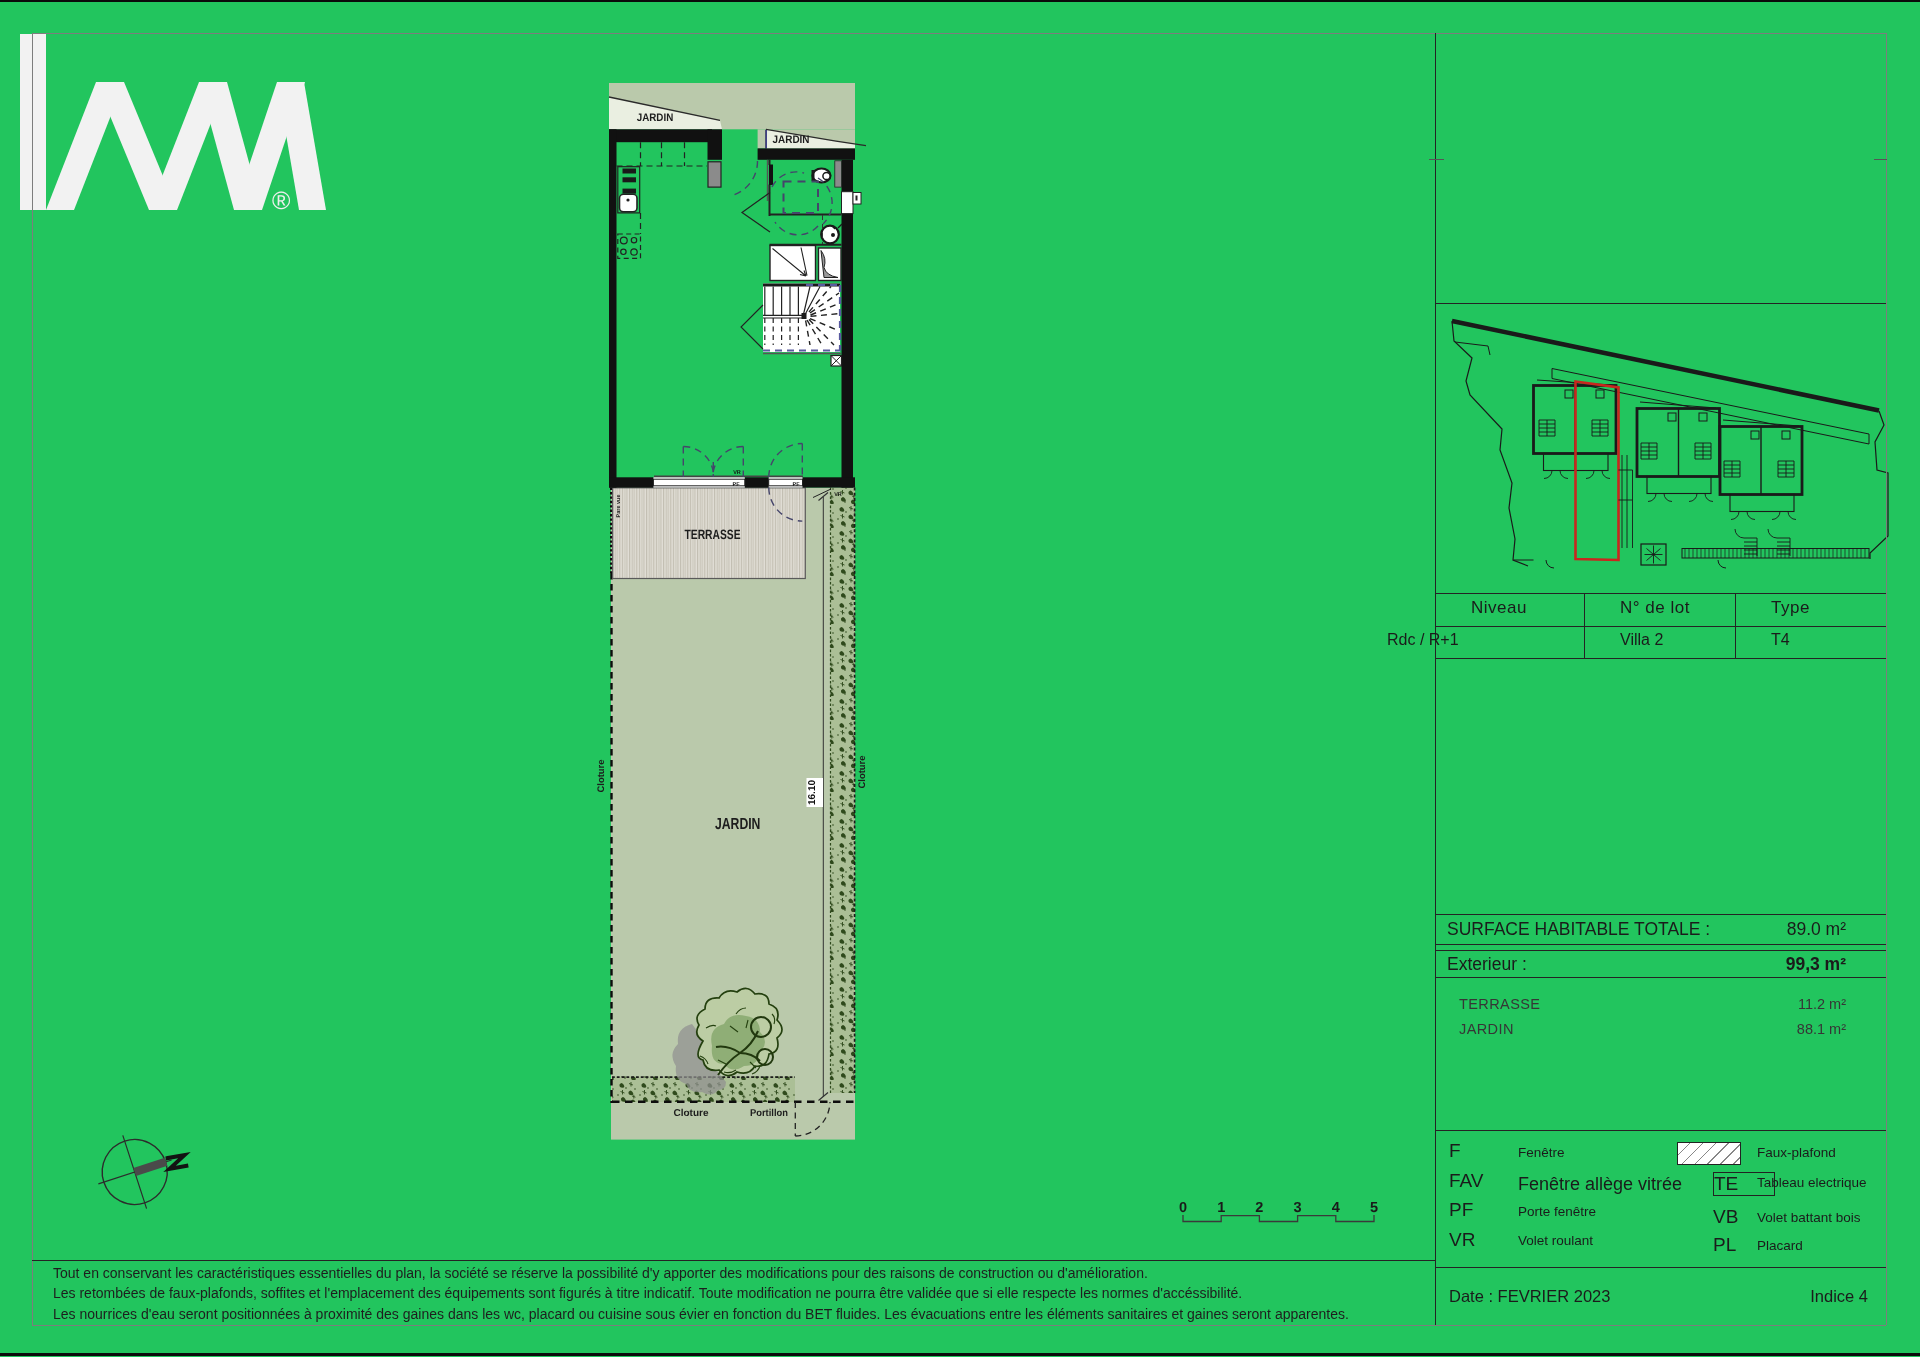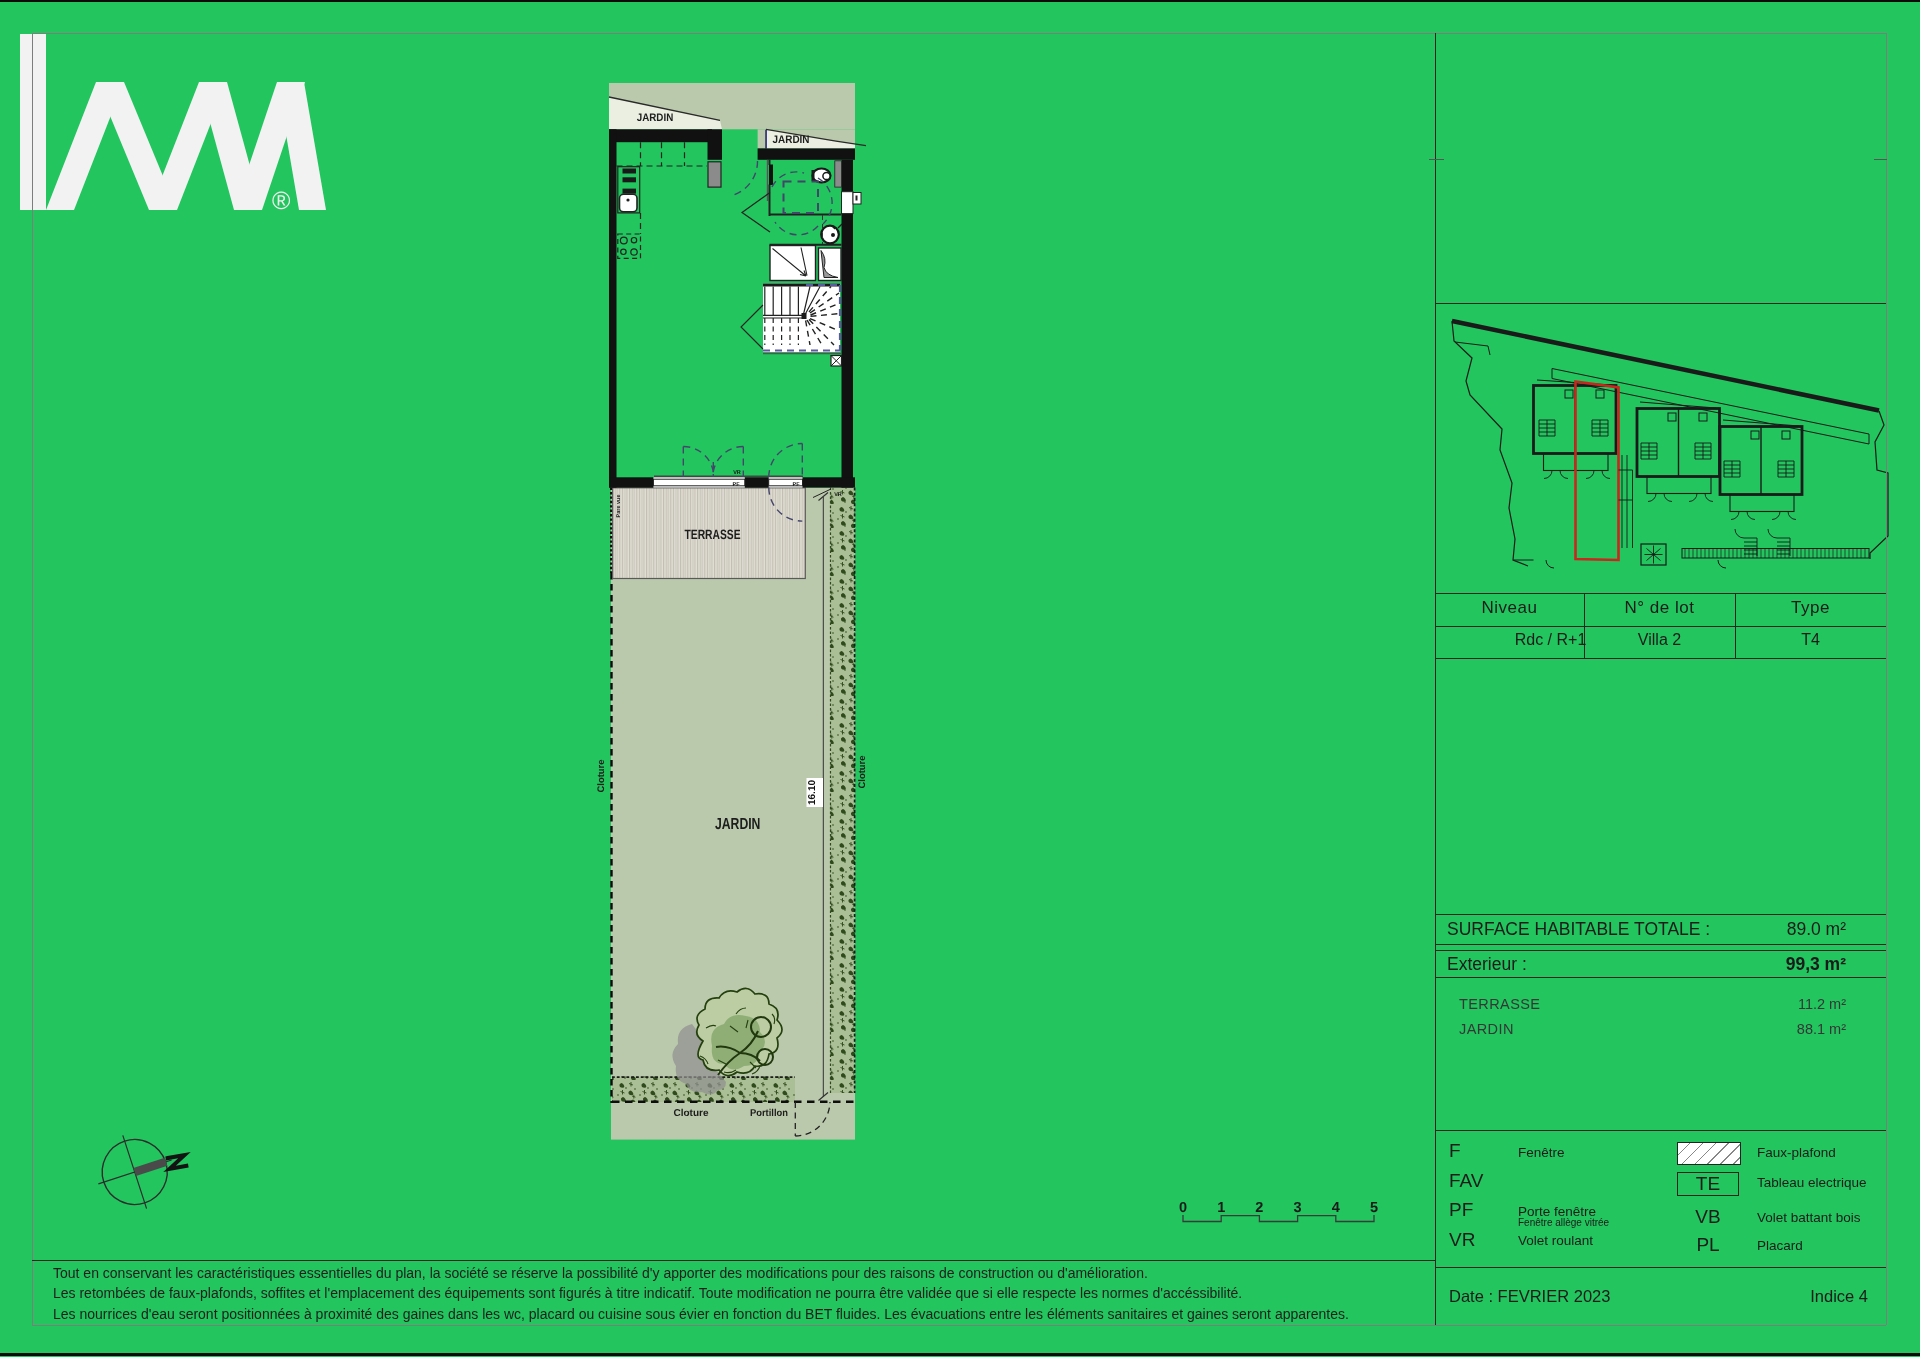--- a/index.html
+++ b/index.html
@@ -1,21 +1,21 @@
 <!DOCTYPE html>
 <html><head><meta charset="utf-8">
 <style>
 html,body{margin:0;padding:0;background:#fff;}
 #page{position:relative;width:1920px;height:1357px;background:#22c55e;overflow:hidden;
 font-family:"Liberation Sans",sans-serif;color:#1b1b1b;-webkit-font-smoothing:antialiased;}
 text{text-rendering:geometricPrecision;}
 .a{position:absolute;}
 .ln{position:absolute;background:#242424;}
 .gl{position:absolute;background:#7d7d7d;}
-.ct{text-align:center;}
+.ct{margin-left:36px;}
 .rt{text-align:right;}
 .nw{white-space:nowrap;}
 </style></head>
 <body>
 <div id="page">
 <svg class="a" style="left:0;top:0" width="1920" height="1357" viewBox="0 0 1920 1357">
 <g fill="#f2f2f2">
 <rect x="20" y="34" width="26" height="176"></rect>
 <polygon points="46,210 74,210 124,82 96,82"></polygon>
 <polygon points="96,82 124,82 177,210 149,210"></polygon>
@@ -271,40 +271,40 @@
 <div class="ln" style="left:1435px;top:943.5px;width:451px;height:1.2px"></div>
 <div class="ln" style="left:1435px;top:950px;width:451px;height:1.2px"></div>
 <div class="ln" style="left:1435px;top:977px;width:451px;height:1.2px"></div>
 <div class="ln" style="left:1435px;top:1130px;width:451px;height:1.2px"></div>
 <div class="ln" style="left:1435px;top:1267px;width:451px;height:1.2px"></div>
 <div class="ln" style="left:32px;top:1260px;width:1403px;height:1.2px"></div>
 
 <div class="a ct" style="left:1435px;top:598px;width:149px;font-size:17px;letter-spacing:.5px">Niveau</div>
 <div class="a ct" style="left:1584px;top:598px;width:151px;font-size:17px;letter-spacing:.5px">N° de lot</div>
 <div class="a ct" style="left:1735px;top:598px;width:151px;font-size:17px;letter-spacing:.5px">Type</div>
-<div class="a ct" style="left:1476px;top:631px;width:149px;font-size:16px;">Rdc / R+1</div>
+<div class="a ct" style="left:1351px;top:631px;width:149px;font-size:16px;">Rdc / R+1</div>
 <div class="a ct" style="left:1584px;top:631px;width:151px;font-size:16px;">Villa 2</div>
 <div class="a ct" style="left:1735px;top:631px;width:151px;font-size:16px;">T4</div>
 
 
 <div class="a nw" style="left:1447px;top:919px;font-size:17.5px;">SURFACE HABITABLE TOTALE :</div>
 <div class="a rt nw" style="left:1650px;top:919px;width:196px;font-size:17.5px;font-weight:normal;">89.0 m²</div>
 <div class="a nw" style="left:1447px;top:953.5px;font-size:17.5px;">Exterieur :</div>
 <div class="a rt nw" style="left:1650px;top:953.5px;width:196px;font-size:17.5px;font-weight:bold;">99,3 m²</div>
 <div class="a nw" style="left:1459px;top:996px;font-size:14.5px;letter-spacing:.4px;color:#363636">TERRASSE</div>
 <div class="a rt nw" style="left:1650px;top:996px;width:196px;font-size:14.5px;color:#363636">11.2 m²</div>
 <div class="a nw" style="left:1459px;top:1021px;font-size:14.5px;letter-spacing:.4px;color:#363636">JARDIN</div>
 <div class="a rt nw" style="left:1650px;top:1021px;width:196px;font-size:14.5px;color:#363636">88.1 m²</div>
 
 <div class="a" style="left:1449px;top:1140px;font-size:19px;">F</div>
 <div class="a" style="left:1449px;top:1169.5px;font-size:19px;">FAV</div>
 <div class="a" style="left:1449px;top:1199px;font-size:19px;">PF</div>
 <div class="a" style="left:1449px;top:1228.5px;font-size:19px;">VR</div>
 <div class="a" style="left:1518px;top:1144.5px;font-size:13.5px;">Fenêtre</div>
-<div class="a" style="left:1518px;top:1174px;font-size:10px;margin-top:43px;">Fenêtre allège vitrée</div>
+<div class="a" style="left:1518px;top:1174px;font-size:18px;">Fenêtre allège vitrée</div>
 <div class="a" style="left:1518px;top:1203.5px;font-size:13.5px;">Porte fenêtre</div>
 <div class="a" style="left:1518px;top:1233px;font-size:13.5px;">Volet roulant</div>
 <div class="a" style="left:1677px;top:1141.5px;width:62px;height:21px;border:1px solid #222;background:
 repeating-linear-gradient(135deg,#fff 0 8px,#888 8px 9.1px)"></div>
 <div class="a ct" style="left:1677px;top:1171.5px;width:60px;height:22px;border:1px solid #222;font-size:19px;line-height:22px;">TE</div>
 <div class="a ct" style="left:1677px;top:1205.5px;width:62px;font-size:19px;">VB</div>
 <div class="a ct" style="left:1677px;top:1233.5px;width:62px;font-size:19px;">PL</div>
 <div class="a" style="left:1757px;top:1144.5px;font-size:13.5px;">Faux-plafond</div>
 <div class="a" style="left:1757px;top:1175px;font-size:13.5px;">Tableau electrique</div>
 <div class="a" style="left:1757px;top:1209.5px;font-size:13.5px;">Volet battant bois</div>

